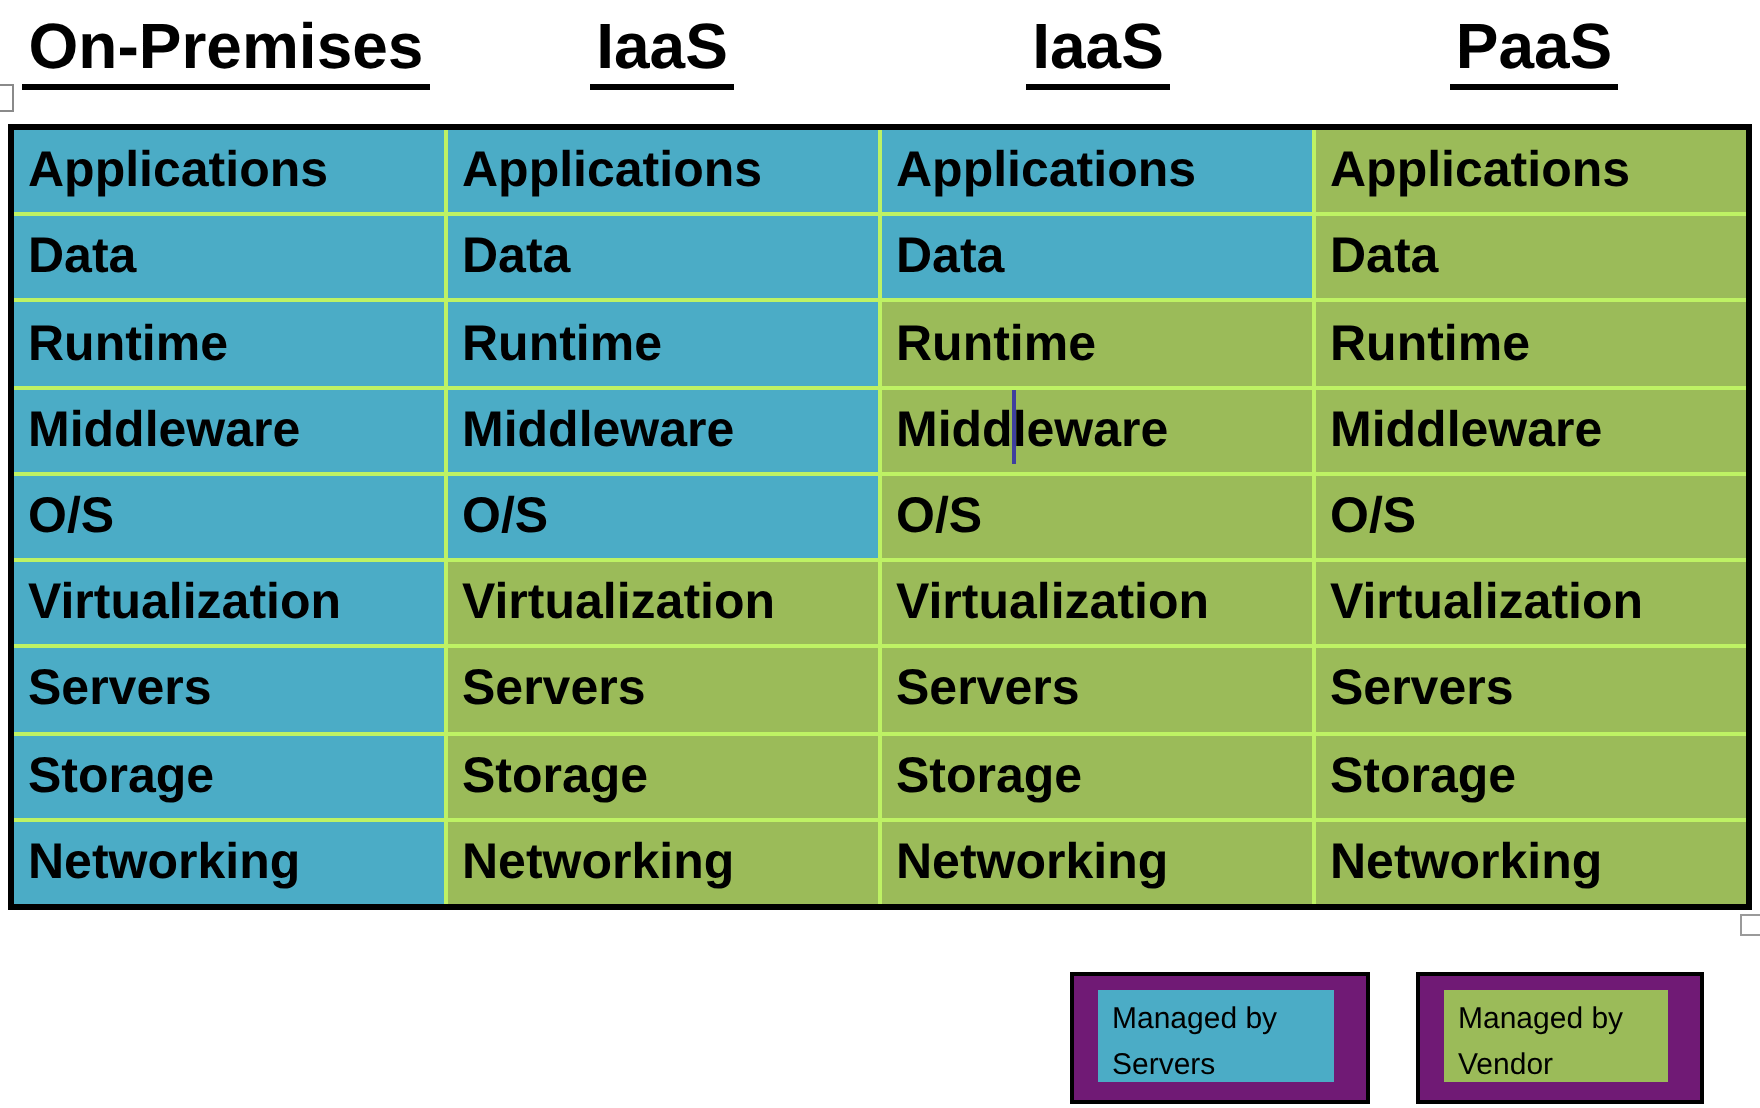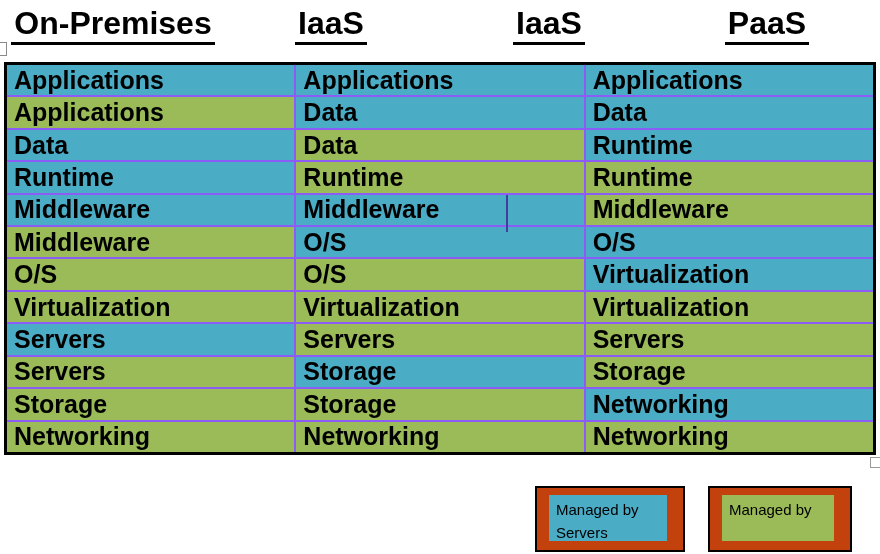--- a/index.html
+++ b/index.html
@@ -32,24 +32,24 @@
     padding: 0 3px 2px 3px;
     white-space: nowrap;
   }
 
   
   .grid {
     position: absolute;
     left: 4px; top: 62px;
     width: 872px; height: 393px;
     box-sizing: border-box;
-    background: #8b5cf6;
+    background: #bef264;
     border: 3px solid #000;
     display: grid;
-    grid-template-columns: repeat(3, 1fr);
+    grid-template-columns: repeat(4, 1fr);
     grid-auto-rows: 1fr;
     gap: 2px;
   }
   .cell {
     display: flex;
     align-items: center;
     padding-left: 7px;
     font-size: 25px;
     font-weight: bold;
     color: #000;
@@ -77,21 +77,21 @@
     position: absolute;
     left: 870px; top: 457px;
     width: 9px; height: 9px;
     border: 1px solid #9a9a9a;
     background: #fff;
   }
 
   
   .legend-box {
     position: absolute;
-    background: #c2410c;
+    background: #701a75;
     border: 2px solid #000;
     box-sizing: border-box;
   }
   #legend-box-0 { left: 535px; top: 486px; width: 150px; height: 66px; }
   #legend-box-1 { left: 708px; top: 486px; width: 144px; height: 66px; }
   .legend-swatch {
     position: absolute;
     left: 12px; top: 7px; right: 16px; bottom: 9px;
     padding: 3px 0 0 7px;
     font-size: 15px;
@@ -166,16 +166,17 @@
   <div class="legend-box" id="legend-box-0">
     <div class="legend-swatch" id="legend-swatch-0" style="background: rgb(75, 172, 198);">
       <div>Managed by</div>
       <div>Servers</div>
     </div>
   </div>
 
   <div class="legend-box" id="legend-box-1">
     <div class="legend-swatch" id="legend-swatch-1" style="background: rgb(155, 187, 89);">
       <div>Managed by</div>
+      <div>Vendor</div>
     </div>
   </div>
 
 </div>
 
 </body></html>

